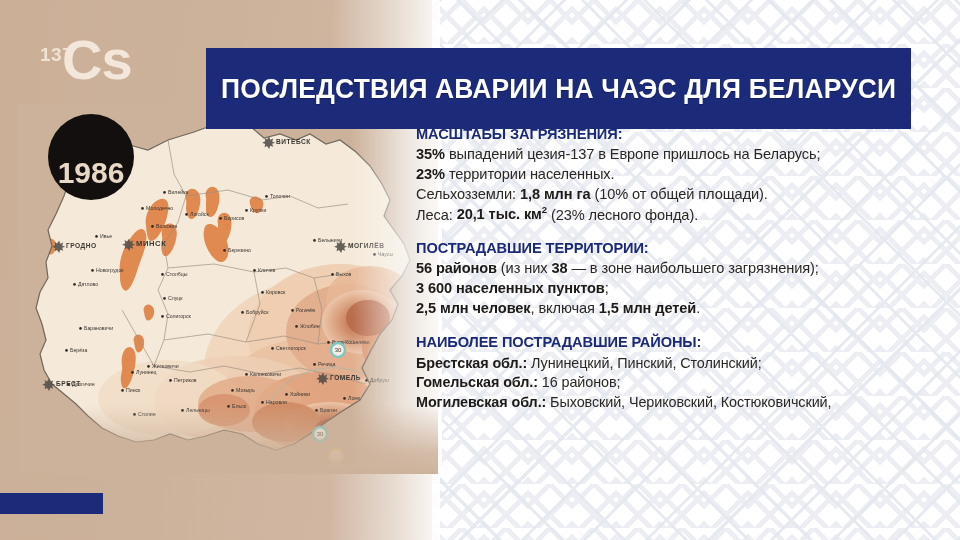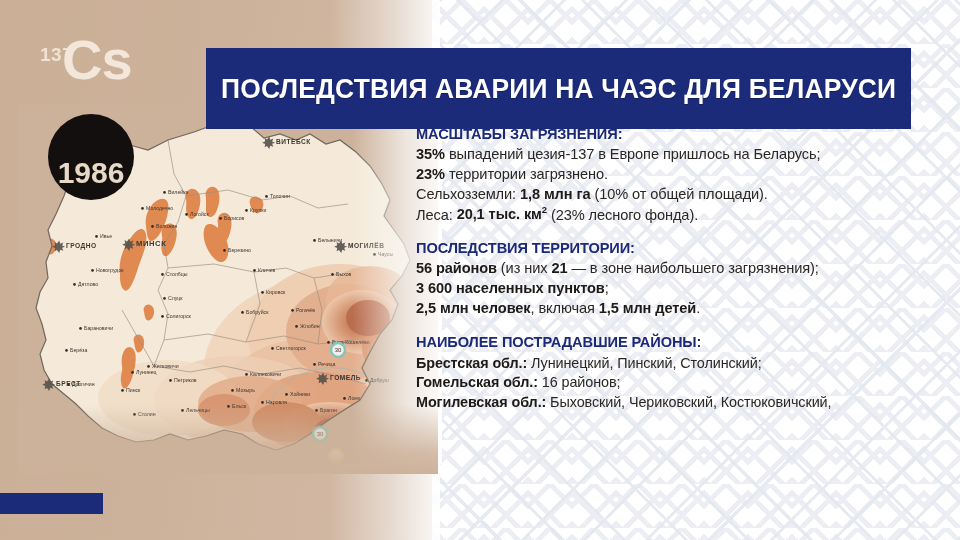--- a/index.html
+++ b/index.html
@@ -375,29 +375,29 @@
 
   <div class="title-bar">
     <div class="title-text">ПОСЛЕДСТВИЯ АВАРИИ НА ЧАЭС ДЛЯ БЕЛАРУСИ</div>
   </div>
 
   <div class="content">
     <div class="block" id="block1">
       <div class="block-head">МАСШТАБЫ ЗАГРЯЗНЕНИЯ:</div>
       <div class="block-lines">
           <div class="line"><b>35%</b><span> выпадений цезия-137 в Европе пришлось на Беларусь;</span></div>
-          <div class="line"><b>23%</b><span> территории загрязнено.</span></div>
+          <div class="line"><b>23%</b><span> территории населенных.</span></div>
           <div class="line"><span>Сельхозземли: </span><b>1,8 млн га</b><span> (10% от общей площади).</span></div>
           <div class="line"><span>Леса: </span><b>20,1 тыс. км<span class="sup">2</span></b><span> (23% лесного фонда).</span></div>
         </div>
     </div>
     <div class="block" id="block2">
-      <div class="block-head">ПОСЛЕДСТВИЯ ТЕРРИТОРИИ:</div>
+      <div class="block-head">ПОСТРАДАВШИЕ ТЕРРИТОРИИ:</div>
       <div class="block-lines">
-          <div class="line"><b>56 районов</b><span> (из них </span><b>21</b><span> — в зоне наибольшего загрязнения);</span></div>
+          <div class="line"><b>56 районов</b><span> (из них </span><b>38</b><span> — в зоне наибольшего загрязнения);</span></div>
           <div class="line"><b>3 600 населенных пунктов</b><span>;</span></div>
           <div class="line"><b>2,5 млн человек</b><span>, включая </span><b>1,5 млн детей</b><span>.</span></div>
         </div>
     </div>
     <div class="block" id="block3">
       <div class="block-head">НАИБОЛЕЕ ПОСТРАДАВШИЕ РАЙОНЫ:</div>
       <div class="block-lines">
           <div class="line wrapline"><b>Брестская обл.:</b><span> Лунинецкий, Пинский, Столинский;</span></div>
           <div class="line wrapline"><b>Гомельская обл.:</b><span> 16 районов;</span></div>
           <div class="line wrapline"><b>Могилевская обл.:</b><span> Быховский, Чериковский, Костюковичский,</span></div>

